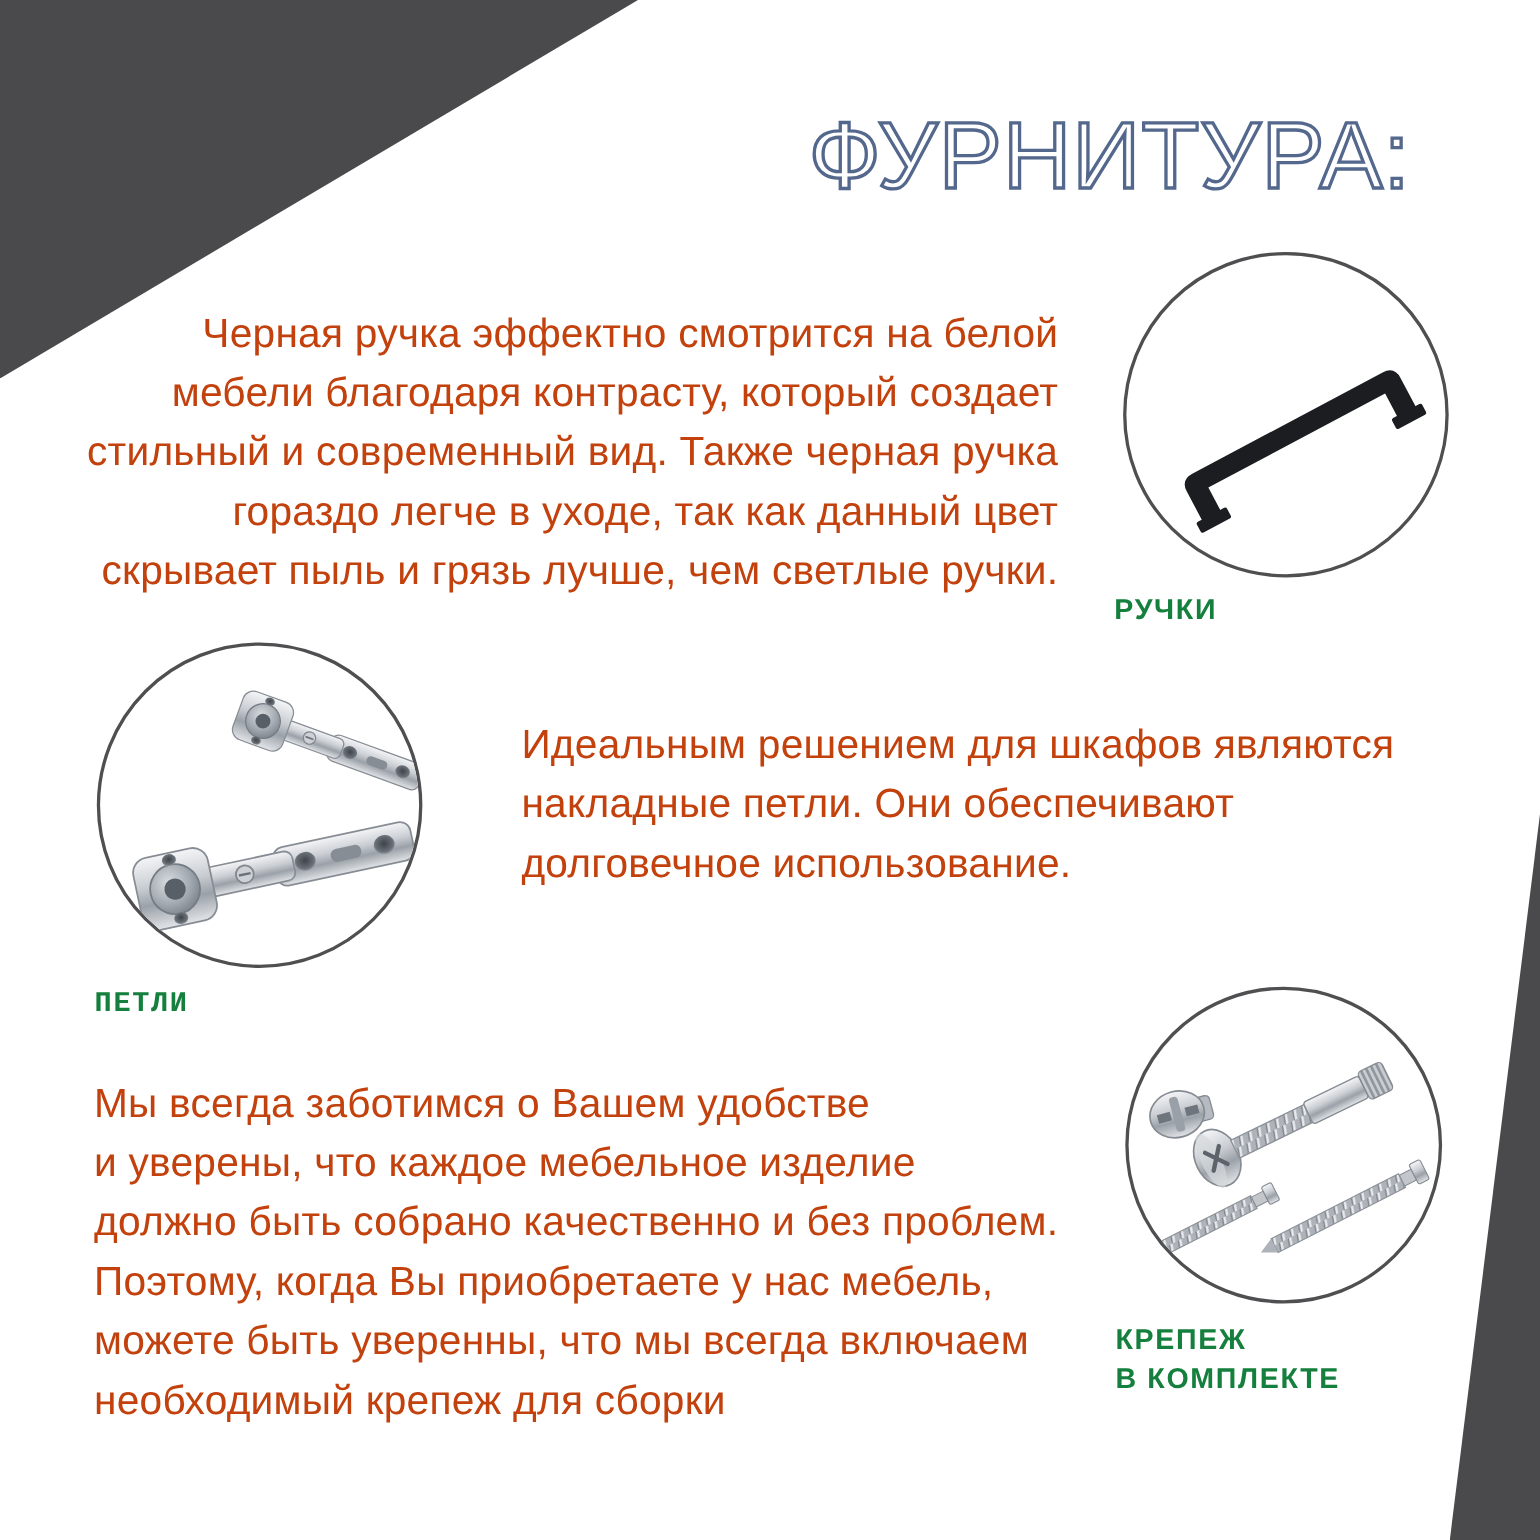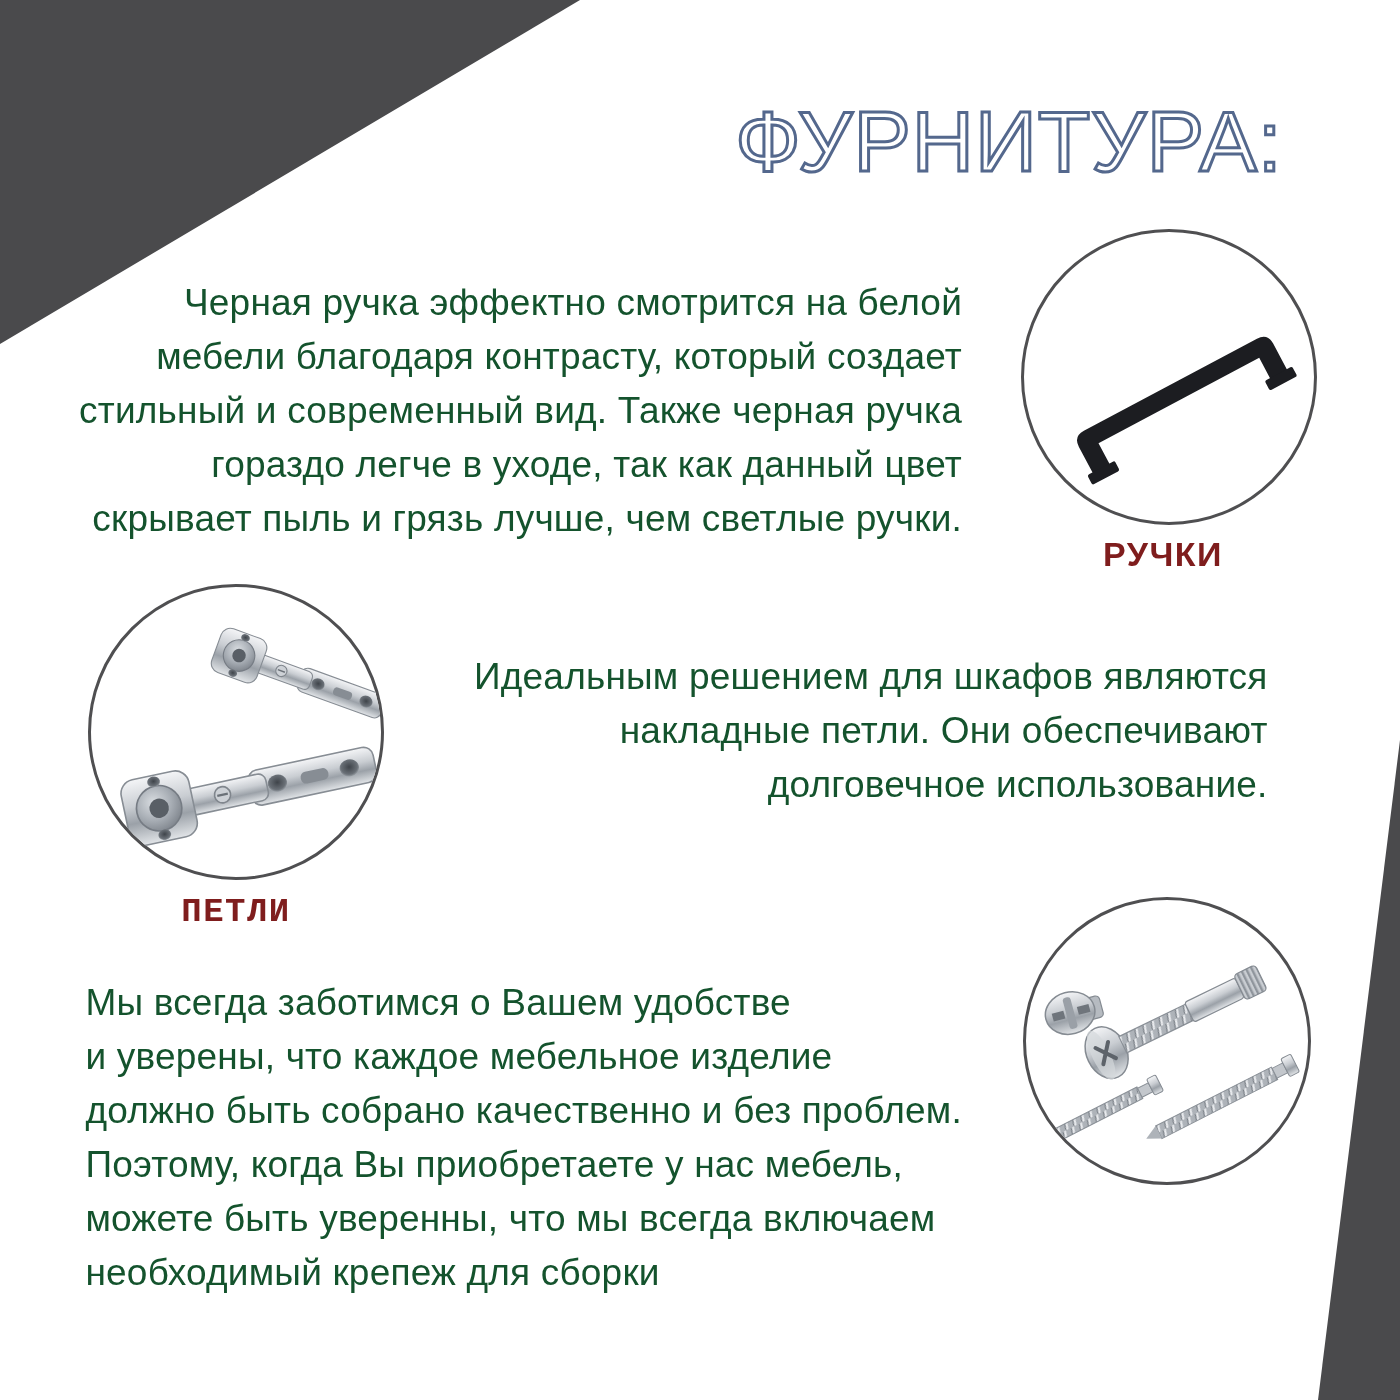--- a/index.html
+++ b/index.html
@@ -18,41 +18,41 @@
   }
   
   .title-svg { position:absolute; left:669px; top:85px; width:680px; height:112px; }
   .title-svg text {
     font-family:"Liberation Sans","DejaVu Sans",sans-serif;
     font-size:86px; letter-spacing:1px;
     fill:#ffffff; stroke:#54688d; stroke-width:3px;
   }
   
   .para {
-    position:absolute; margin:0; color:#14532d;
+    position:absolute; margin:0; color:#c2410c;
     font-size:37px; line-height:54px; letter-spacing:0.2px;
     white-space:pre-line;
   }
   .para-handles   { top:276px; right:438px; text-align:right; }
-  .para-hinges    { top:650px; left:474px;  text-align:right; }
+  .para-hinges    { top:650px; left:474px;  text-align:left; }
   .para-fasteners { top:976px; right:438px; text-align:left; }
   
   .circle {
     position:absolute; border:3px solid #4f4f51; border-radius:50%;
     background:#ffffff; overflow:hidden;
   }
   .circle svg { display:block; width:100%; height:100%; }
   .circle-handles   { left:1021px; top:229px; width:290px; height:290px; }
   .circle-hinges    { left:88px;   top:584px; width:290px; height:290px; }
   .circle-fasteners { left:1023px; top:897px; width:282px; height:282px; }
   
   .label {
-    position:absolute; color:#7f1d1d; font-weight:700;
-    font-size:34px; line-height:36px; letter-spacing:1.5px;
-    text-align:center; white-space:pre-line;
+    position:absolute; color:#15803d; font-weight:700;
+    font-size:26px; line-height:36px; letter-spacing:1.5px;
+    white-space:pre-line;
   }
   .label-handles   { left:1013px; top:536px;  width:300px; }
   .label-hinges    { left:86px;   top:894px;  width:300px;font-family:Liberation Mono, monospace; }
   .label-fasteners { left:1014px; top:1199px; width:300px; }
 </style>
 </head>
 <body>
 
 <div class="canvas">
 
@@ -190,14 +190,16 @@
       </g>
 
       <g transform="translate(204,196) rotate(-27)">
         <rect x="-80" y="-7" width="130" height="14" fill="url(#fmThread)" stroke="#8a9097" stroke-width="1"></rect>
         <path d="M -80 -7 L -94 0 L -80 7 Z" fill="#aeb3b9"></path>
         <rect x="50" y="-5.5" width="12" height="11" fill="#c3c7cc" stroke="#8a9097" stroke-width="1"></rect>
         <rect x="62" y="-10" width="11" height="20" rx="2" fill="url(#fmV)" stroke="#858b92" stroke-width="1"></rect>
       </g>
     </svg>
   </div>
+  <div class="label label-fasteners">КРЕПЕЖ
+В КОМПЛЕКТЕ</div>
 
 </div>
 
 </body></html>

